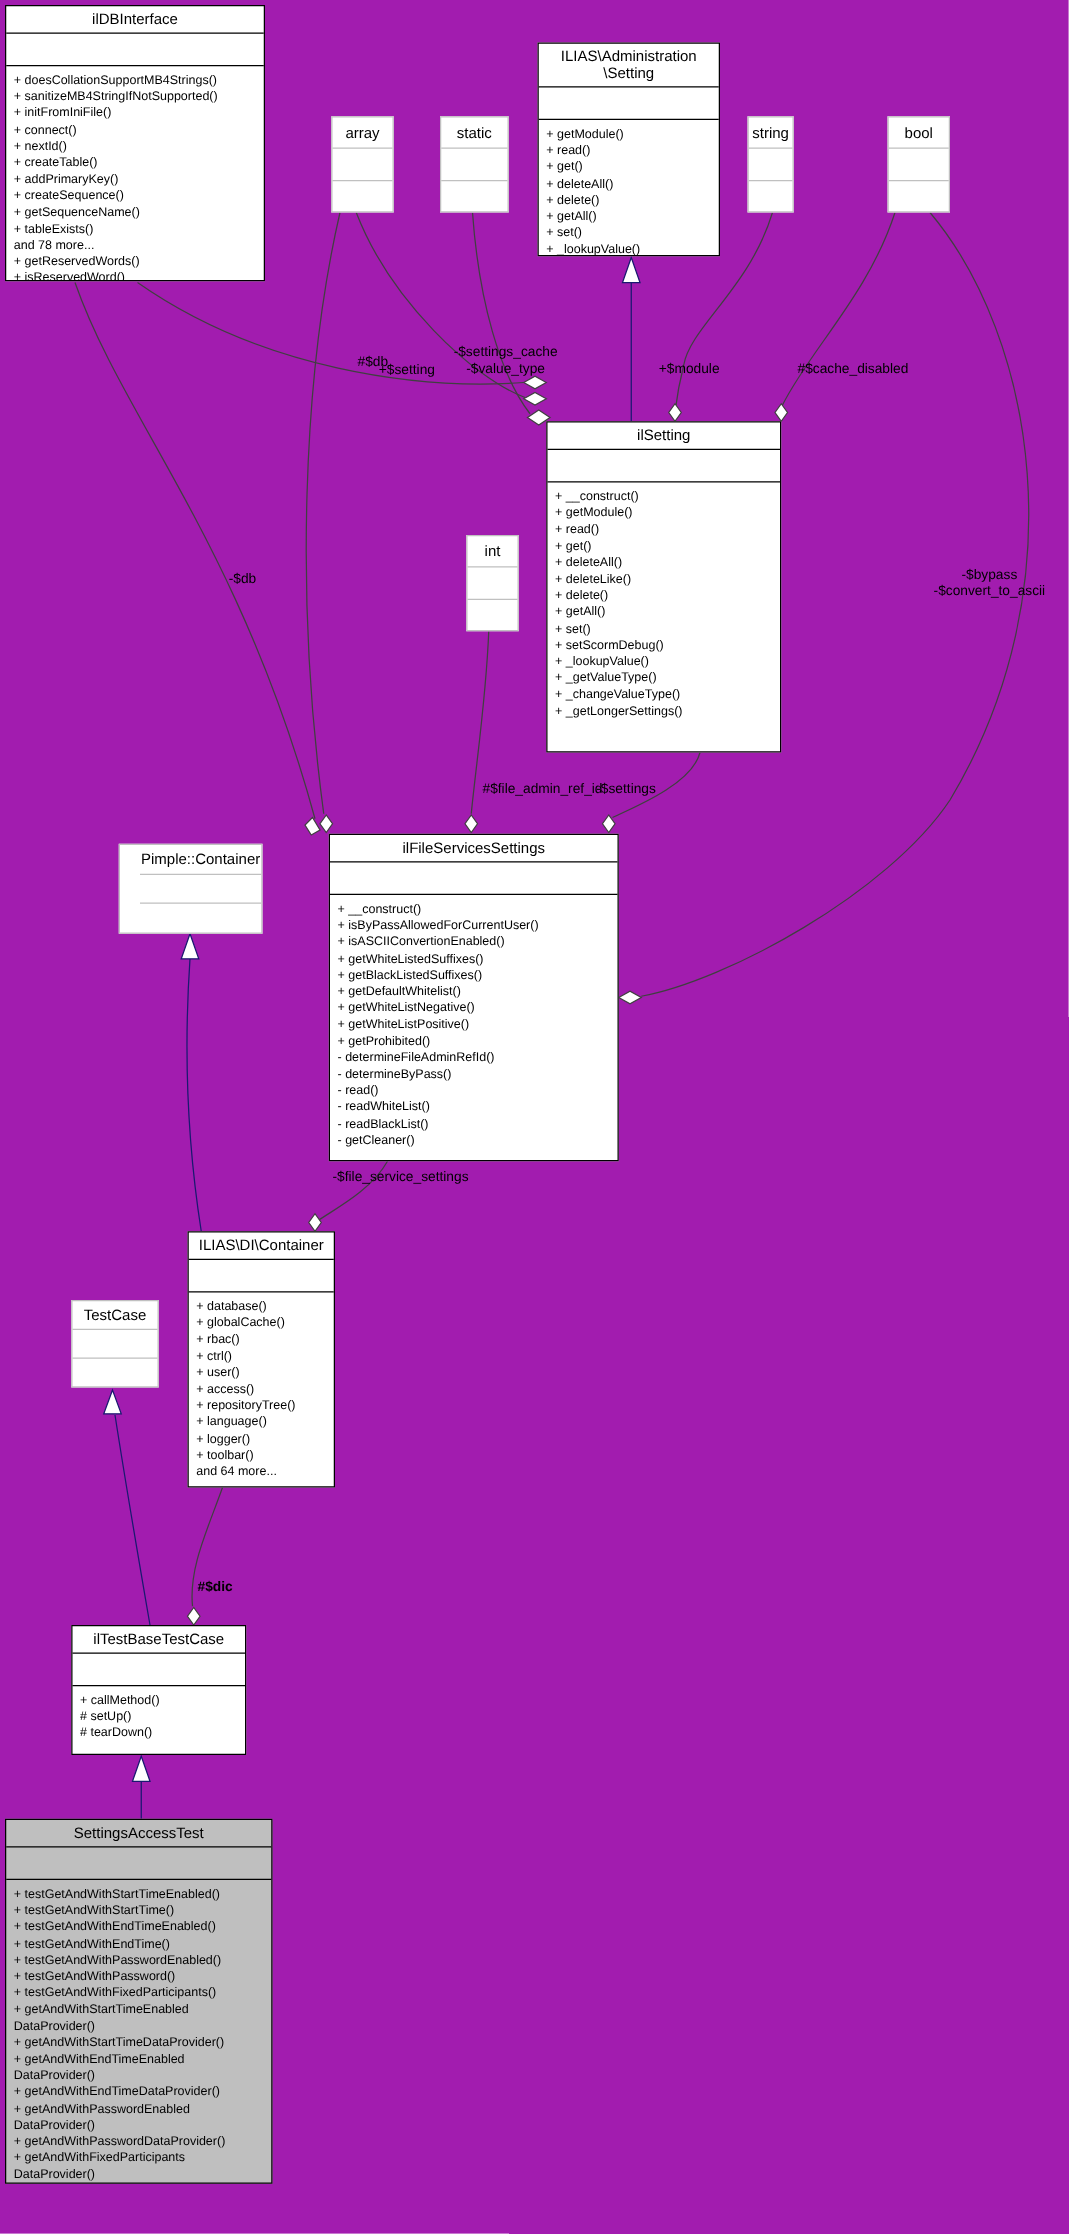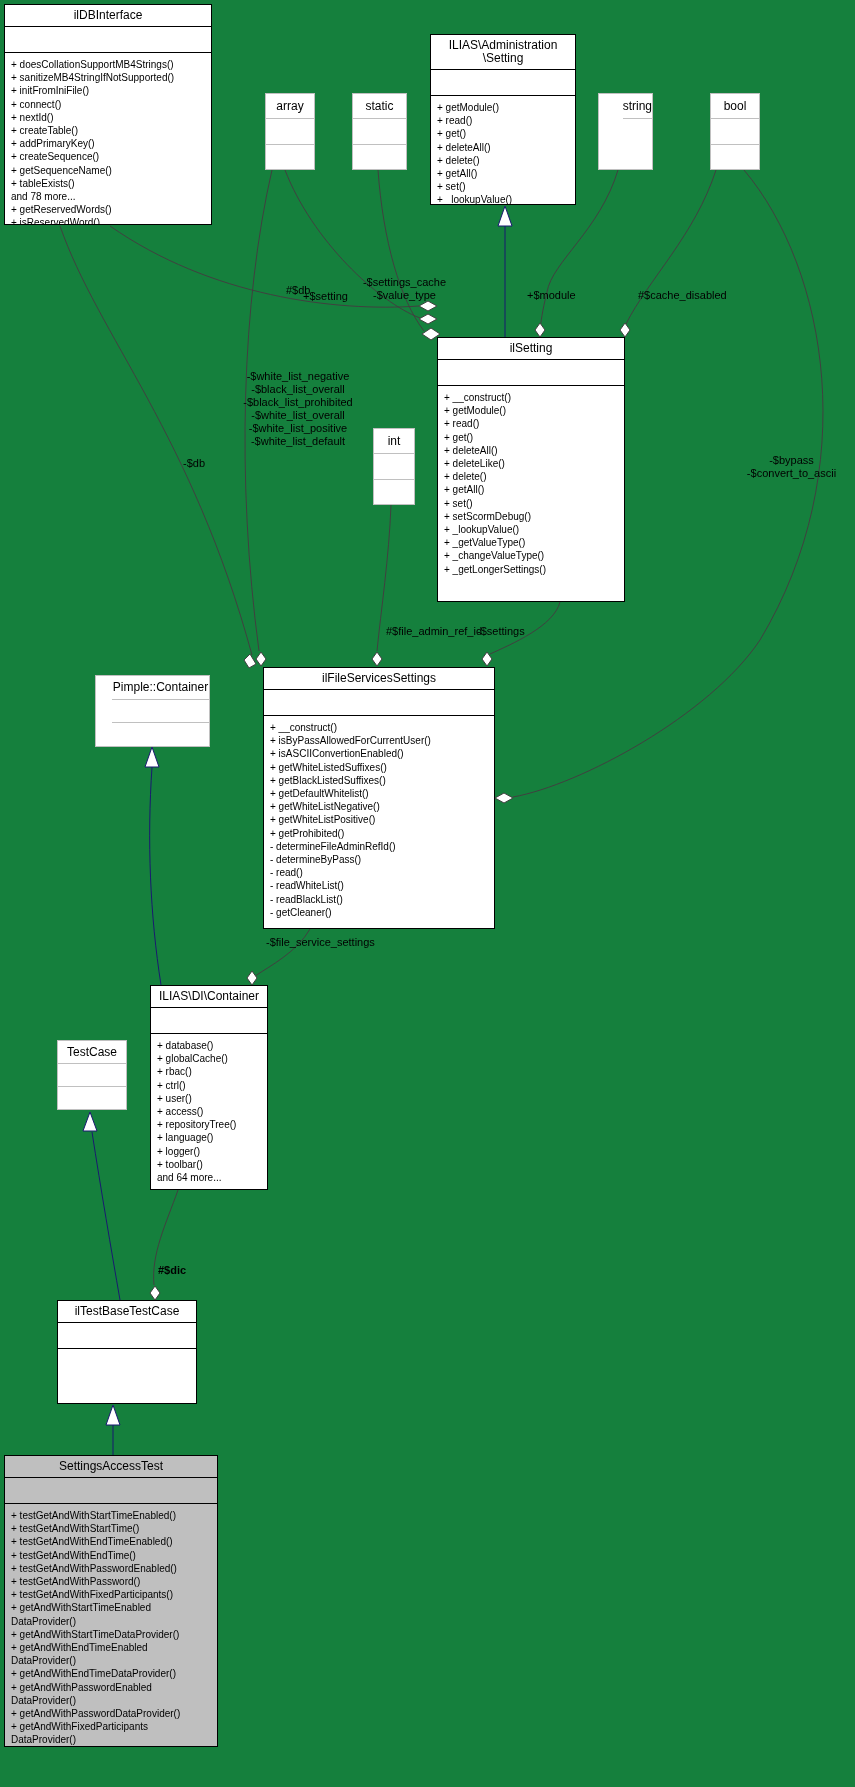--- a/index.html
+++ b/index.html
@@ -1,16 +1,16 @@
 <!DOCTYPE html>
 <html><head>
 <meta charset="utf-8">
 <style>
   html,body{margin:0;padding:0;background:#ffffff;}
-  #canvas{position:relative;width:855px;height:1787px;background:#15803d;overflow:hidden;
+  #canvas{position:relative;width:855px;height:1787px;background:#a21caf;overflow:hidden;
           font-family:"Liberation Sans","DejaVu Sans",sans-serif;color:#000;}
   svg.edges{position:absolute;left:0;top:0;width:855px;height:1787px;}
 
   
   .cbox{position:absolute;background:#ffffff;border:1px solid #000;display:flex;flex-direction:column;box-sizing:border-box;}
   .cbox.gray{background:#bfbfbf;}
   .ctitle{border-bottom:1px solid #000;text-align:center;font-size:12px;line-height:13px;
           display:flex;flex-direction:column;align-items:center;justify-content:center;
           padding:4px 2px;flex:none;}
   .cattrs{border-bottom:1px solid #000;height:25px;flex:none;}
@@ -119,21 +119,21 @@
         <div>+ read()</div>
         <div>+ get()</div>
         <div>+ deleteAll()</div>
         <div>+ delete()</div>
         <div>+ getAll()</div>
         <div>+ set()</div>
         <div>+ _lookupValue()</div>
       </div>
   </div>
 
-  <div class="hbox" style="left:598px;top:93px;width:55px;height:77px;align-items:flex-end;">
+  <div class="hbox" style="left:598px;top:93px;width:37px;height:77px;">
     <div class="htitle">string</div>
     <div class="hrow mid"></div>
     <div class="hrow"></div>
   </div>
 
   <div class="hbox" style="left:710px;top:93px;width:50px;height:77px;">
     <div class="htitle">bool</div>
     <div class="hrow mid"></div>
     <div class="hrow"></div>
   </div>
@@ -213,20 +213,25 @@
 
   <div class="hbox" style="left:57px;top:1040px;width:70px;height:70px;">
     <div class="htitle">TestCase</div>
     <div class="hrow mid"></div>
     <div class="hrow"></div>
   </div>
 
   <div class="cbox" style="left:57px;top:1300px;width:140px;height:104px;">
     <div class="ctitle">ilTestBaseTestCase</div>
     <div class="cattrs"></div>
+    <div class="cmethods">
+        <div>+ callMethod()</div>
+        <div># setUp()</div>
+        <div># tearDown()</div>
+      </div>
   </div>
 
   <div class="cbox gray" style="left:4px;top:1455px;width:214px;height:292px;">
     <div class="ctitle">SettingsAccessTest</div>
     <div class="cattrs"></div>
     <div class="cmethods">
         <div>+ testGetAndWithStartTimeEnabled()</div>
         <div>+ testGetAndWithStartTime()</div>
         <div>+ testGetAndWithEndTimeEnabled()</div>
         <div>+ testGetAndWithEndTime()</div>
@@ -249,28 +254,20 @@
 
   <div class="elabel" style="left:245px;top:284px;margin-left:41px;">#$db</div>
   <div class="elabel" style="left:303px;top:290px;">+$setting</div>
   <div class="elabel center" style="left:352px;top:276px;width:105px;">
       <div>-$settings_cache</div>
       <div>-$value_type</div>
     </div>
   <div class="elabel" style="left:527px;top:289px;">+$module</div>
   <div class="elabel" style="left:638px;top:289px;">#$cache_disabled</div>
   <div class="elabel" style="left:183px;top:457px;">-$db</div>
-  <div class="elabel center" style="left:222px;top:370px;width:152px;">
-      <div>-$white_list_negative</div>
-      <div>-$black_list_overall</div>
-      <div>-$black_list_prohibited</div>
-      <div>-$white_list_overall</div>
-      <div>-$white_list_positive</div>
-      <div>-$white_list_default</div>
-    </div>
   <div class="elabel center" style="left:728px;top:454px;width:127px;">
       <div>-$bypass</div>
       <div>-$convert_to_ascii</div>
     </div>
   <div class="elabel" style="left:386px;top:625px;">#$file_admin_ref_id</div>
   <div class="elabel" style="left:477px;top:625px;">-$settings</div>
   <div class="elabel" style="left:266px;top:936px;">-$file_service_settings</div>
   <div class="elabel" style="left:158px;top:1264px;font-weight:bold;">#$dic</div>
 
 </div>

